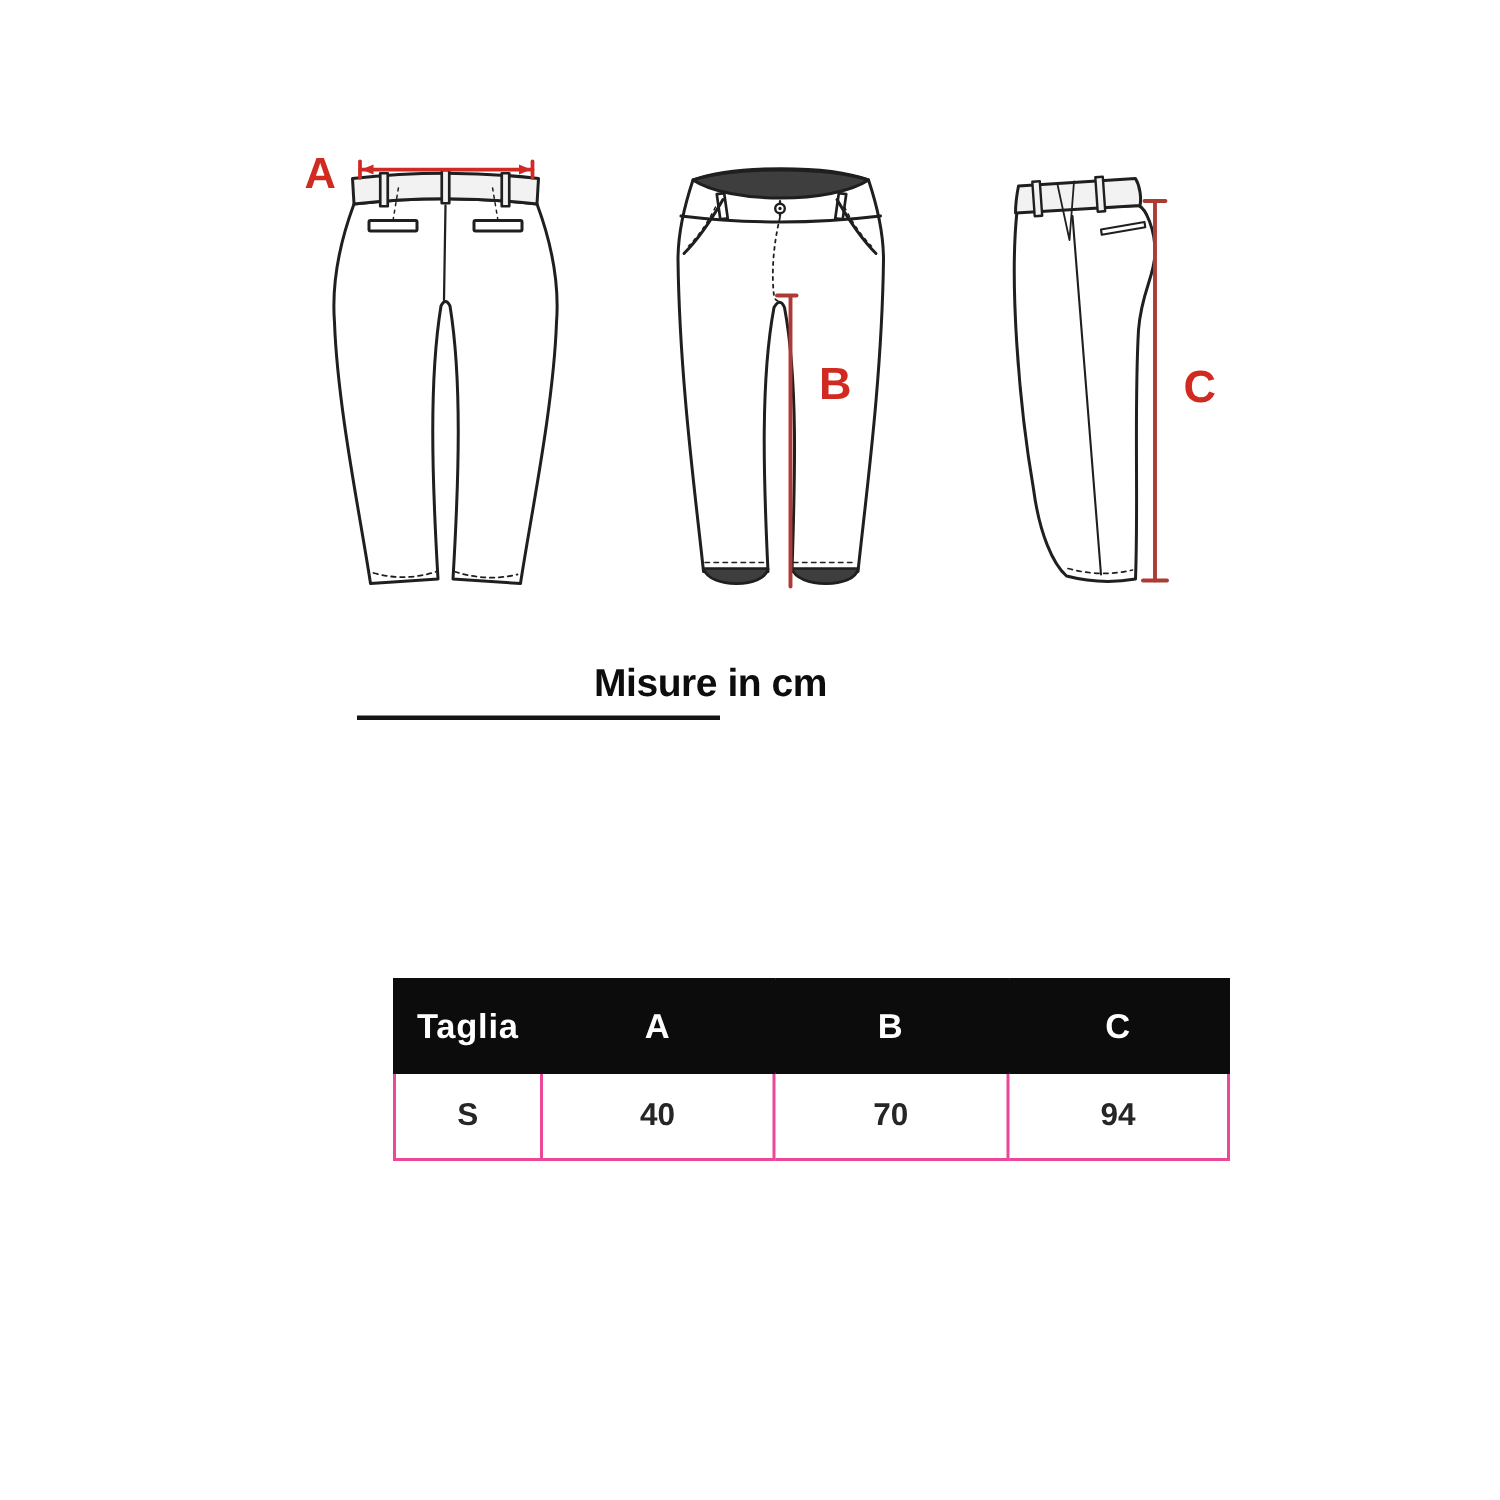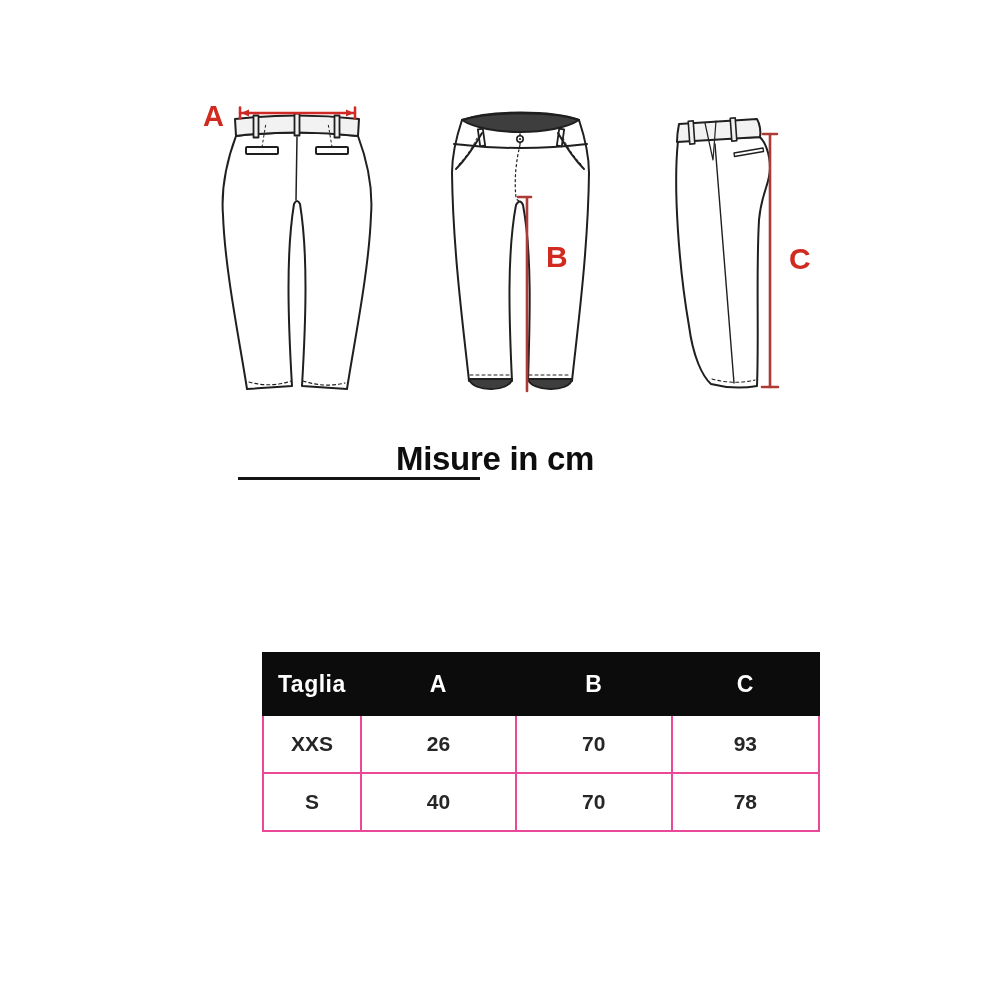--- a/index.html
+++ b/index.html
@@ -13,21 +13,21 @@
   #pants-side{left:652px;top:108px;}
   .measure-label{
     position:absolute;color:#d02a21;font-weight:bold;z-index:3;
     font-size:30px;line-height:1;letter-spacing:0;
   }
   #label-a{left:203px;top:102px;font-size:29px;}
   #label-b{left:546px;top:242px;}
   #label-c{left:789px;top:244px;}
   .page-title{
     position:absolute;left:396px;top:440px;z-index:2;
-    font-size:33px;font-weight:bold;color:#0d0d0d;letter-spacing:-0.3px;
+    font-size:26px;font-weight:bold;color:#0d0d0d;letter-spacing:-0.3px;
   }
   .title-underline{
     position:absolute;left:238px;top:477px;width:242px;height:3px;
     background:#141414;z-index:1;
   }
   .size-table{
     position:absolute;left:262px;top:652px;width:558px;
     border-collapse:collapse;table-layout:fixed;z-index:2;
   }
   .size-table th,.size-table td{
@@ -132,27 +132,21 @@
     <thead>
       <tr>
         <th>Taglia</th>
         <th>A</th>
         <th>B</th>
         <th>C</th>
       </tr>
     </thead>
     <tbody>
       <tr>
-        <td>XXS</td>
-        <td>26</td>
-        <td>70</td>
-        <td>93</td>
-      </tr>
-      <tr>
         <td>S</td>
         <td>40</td>
         <td>70</td>
-        <td>78</td>
+        <td>94</td>
       </tr>
     </tbody>
   </table>
 
 </div>
 
 </body></html>

